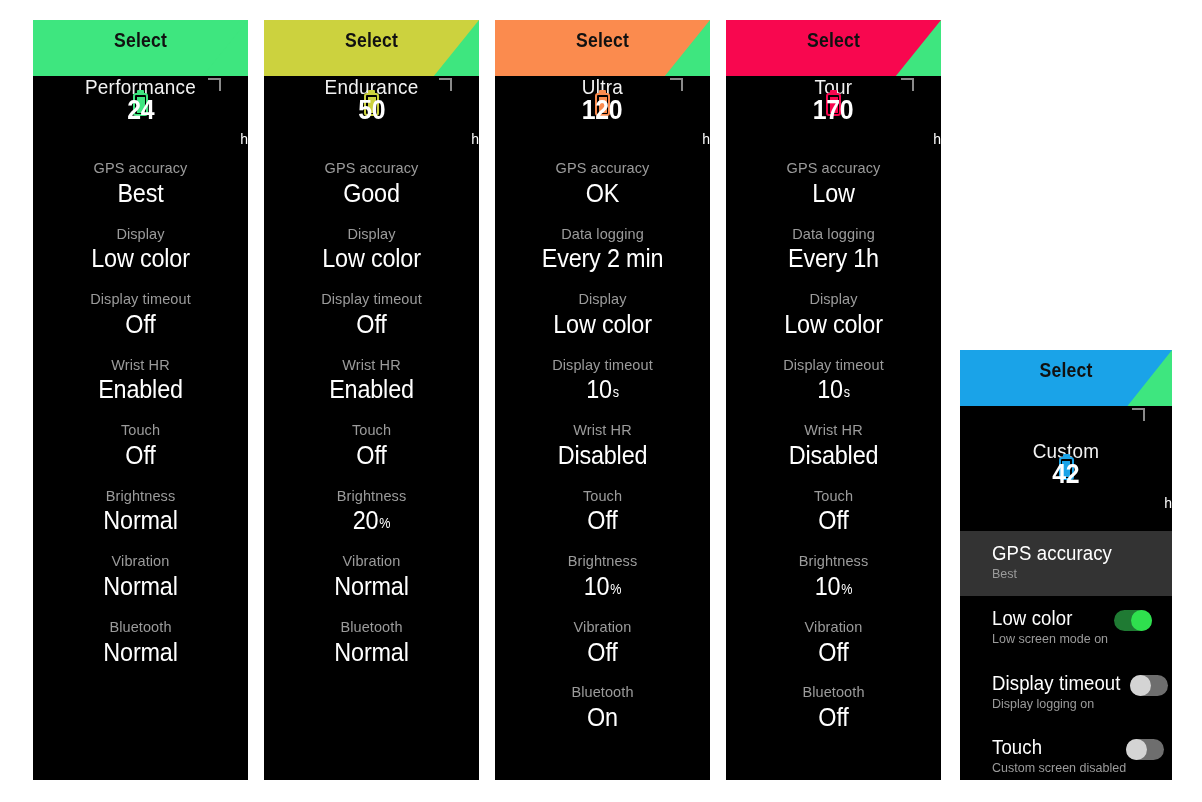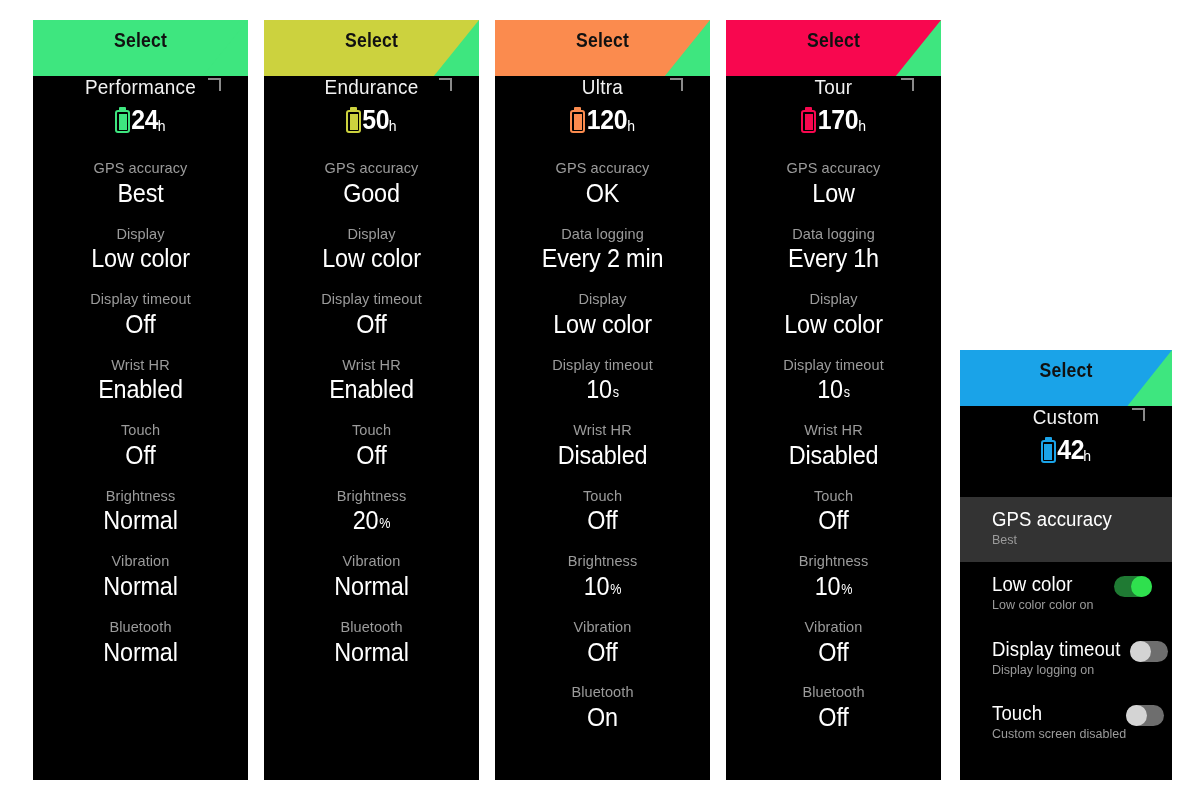--- a/index.html
+++ b/index.html
@@ -70,22 +70,24 @@
     font-weight: 400;
     color: #f2f2f2;
     letter-spacing: 0.3px;
     transform: scaleX(0.9);
     line-height: 1.05;
   }
   .battery-line {
     display: flex;
     align-items: center;
     justify-content: center;
+    gap: 7px;
     margin-top: 5px;
     height: 34px;
+    flex-direction: column;
   }
   .batt-icon {
     position: relative;
     width: 15px;
     height: 26px;
   }
   .batt-icon .shell {
     position: absolute;
     left: 0; top: 3px;
     width: 15px; height: 23px;
@@ -148,21 +150,21 @@
   }
   .srow-value .unit {
     font-size: 14px;
     font-weight: 400;
     margin-left: 1px;
     position: relative;
     top: -1px;
   }
 
   
-  .custom-body { }
+  .custom-body { padding-top: 34px; }
   .custom-summary { padding-bottom: 30px; }
   .opt-row {
     position: relative;
     display: flex;
     align-items: flex-start;
     padding: 11px 16px 12px 32px;
     min-height: 58px;
   }
   .opt-row.selected { background: #333333; }
   .opt-text { flex: 1 1 auto; }
@@ -449,21 +451,21 @@
         <div>
           <div class="opt-row selected">
             <div class="opt-text">
               <div class="opt-title">GPS accuracy</div>
               <div class="opt-sub">Best</div>
             </div>
           </div>
           <div class="opt-row">
             <div class="opt-text">
               <div class="opt-title">Low color</div>
-              <div class="opt-sub">Low color color on</div>
+              <div class="opt-sub">Low screen mode on</div>
             </div>
             <div class="toggle on">
               <div class="knob"></div>
             </div>
           </div>
           <div class="opt-row">
             <div class="opt-text">
               <div class="opt-title">Display timeout</div>
               <div class="opt-sub">Display logging on</div>
             </div>

